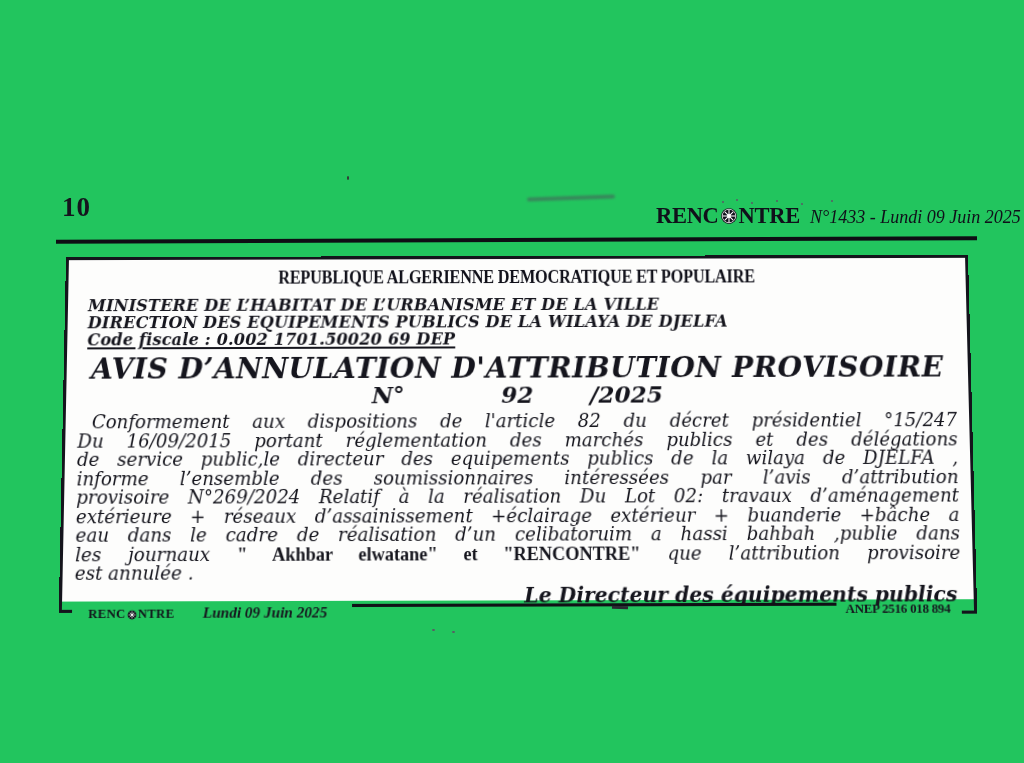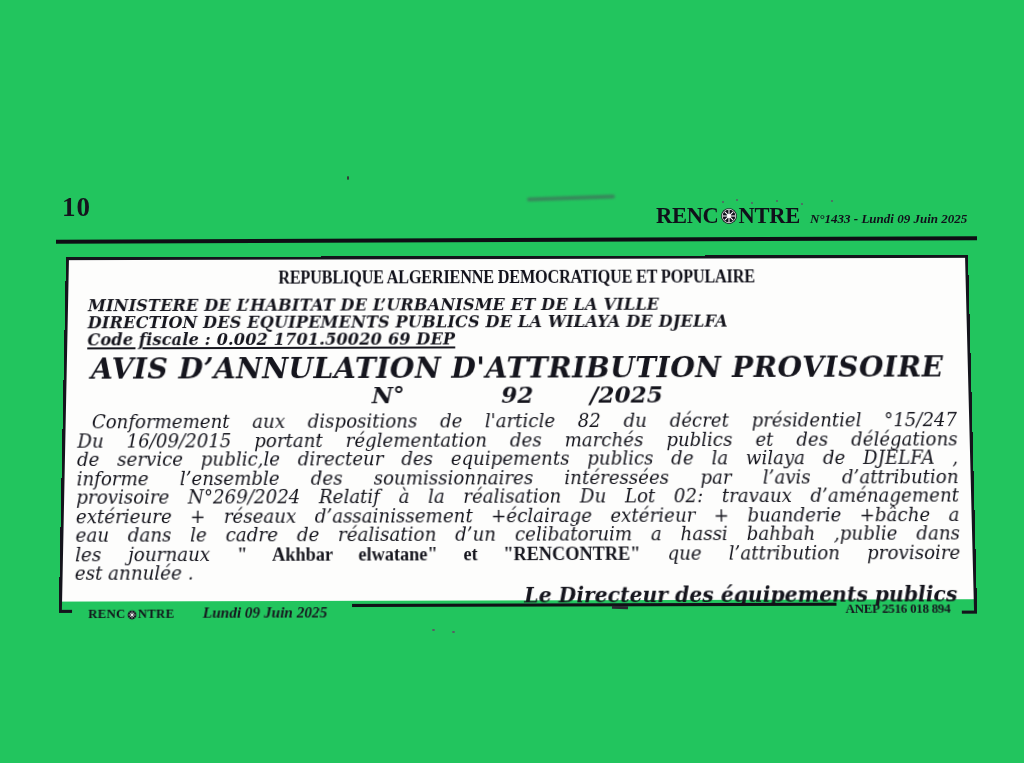--- a/index.html
+++ b/index.html
@@ -26,22 +26,22 @@
   }
   .section-title .rest { font-size:31px; letter-spacing:1.5px; color:#16161e; }
 
   .masthead { position:absolute; left:656px; top:203px; white-space:nowrap; }
   .mast-name {
     font-family:"Liberation Serif", serif; font-weight:bold;
     font-size:22.5px; letter-spacing:-0.3px; color:#10101a;
   }
   .compass { display:inline-block; vertical-align:-2px; margin:0 1px; }
   .mast-issue {
-    font-family:"Liberation Serif", serif; font-weight:bold; font-style:italic;
-    font-size:13px; margin-left:5px; color:#10101a;
+    font-family:"Liberation Serif", serif; font-weight:normal; font-style:italic;
+    font-size:18px; margin-left:5px; color:#10101a;
   }
   .header-rule {
     position:absolute; left:56px; top:238px; width:921px; height:3.5px;
     background:#0e0e14; transform:rotate(-0.22deg);
   }
 
   
   .scan {
     position:absolute; left:66px; top:256px; width:902px;
     transform-origin:50% 0;

